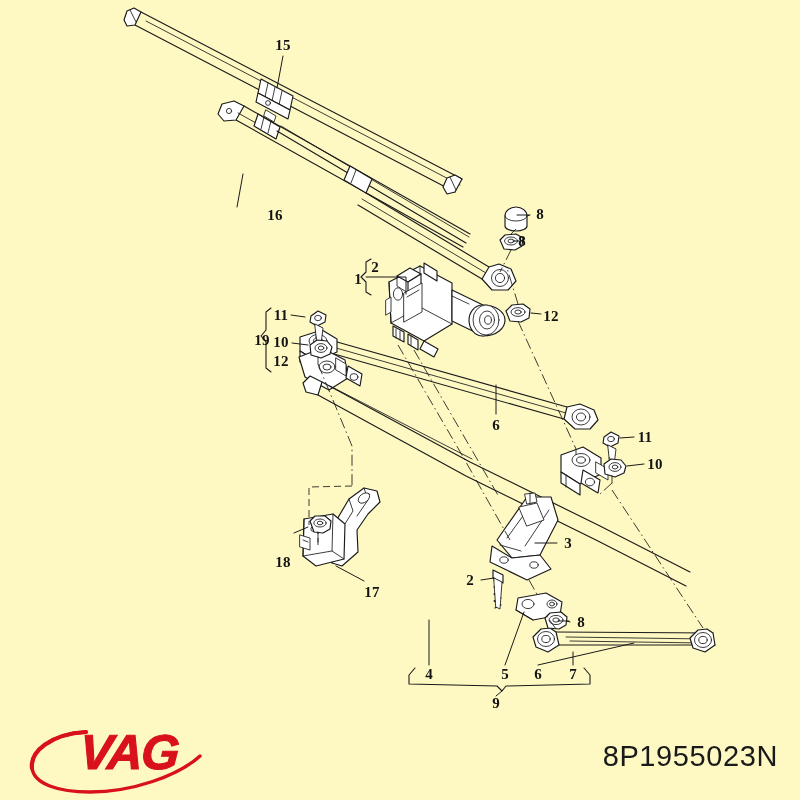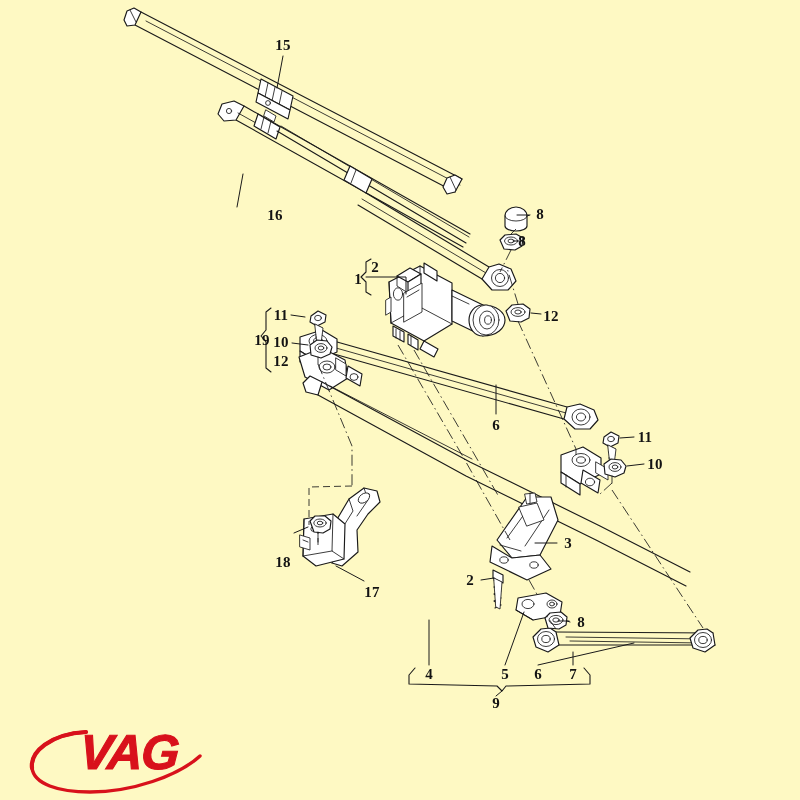--- a/index.html
+++ b/index.html
@@ -431,15 +431,16 @@
   <div id="footer">
 
     <div id="vag-logo">
       <svg id="vag-swoosh" viewBox="0 0 190 80">
         <path d="M58 16 C22 18 2 36 4 52 C6 68 30 76 62 76 C104 76 150 60 172 40" fill="none" stroke="#d8111b" stroke-width="3.4" stroke-linecap="round"></path>
         <path d="M4 52 C2 36 22 18 58 16" fill="none" stroke="#d8111b" stroke-width="4.2" stroke-linecap="round"></path>
       </svg>
       <div id="vag-wordmark">VAG</div>
     </div>
 
+    <div id="part-number">8P1955023N</div>
   </div>
 
 </div>
 
 </body></html>

